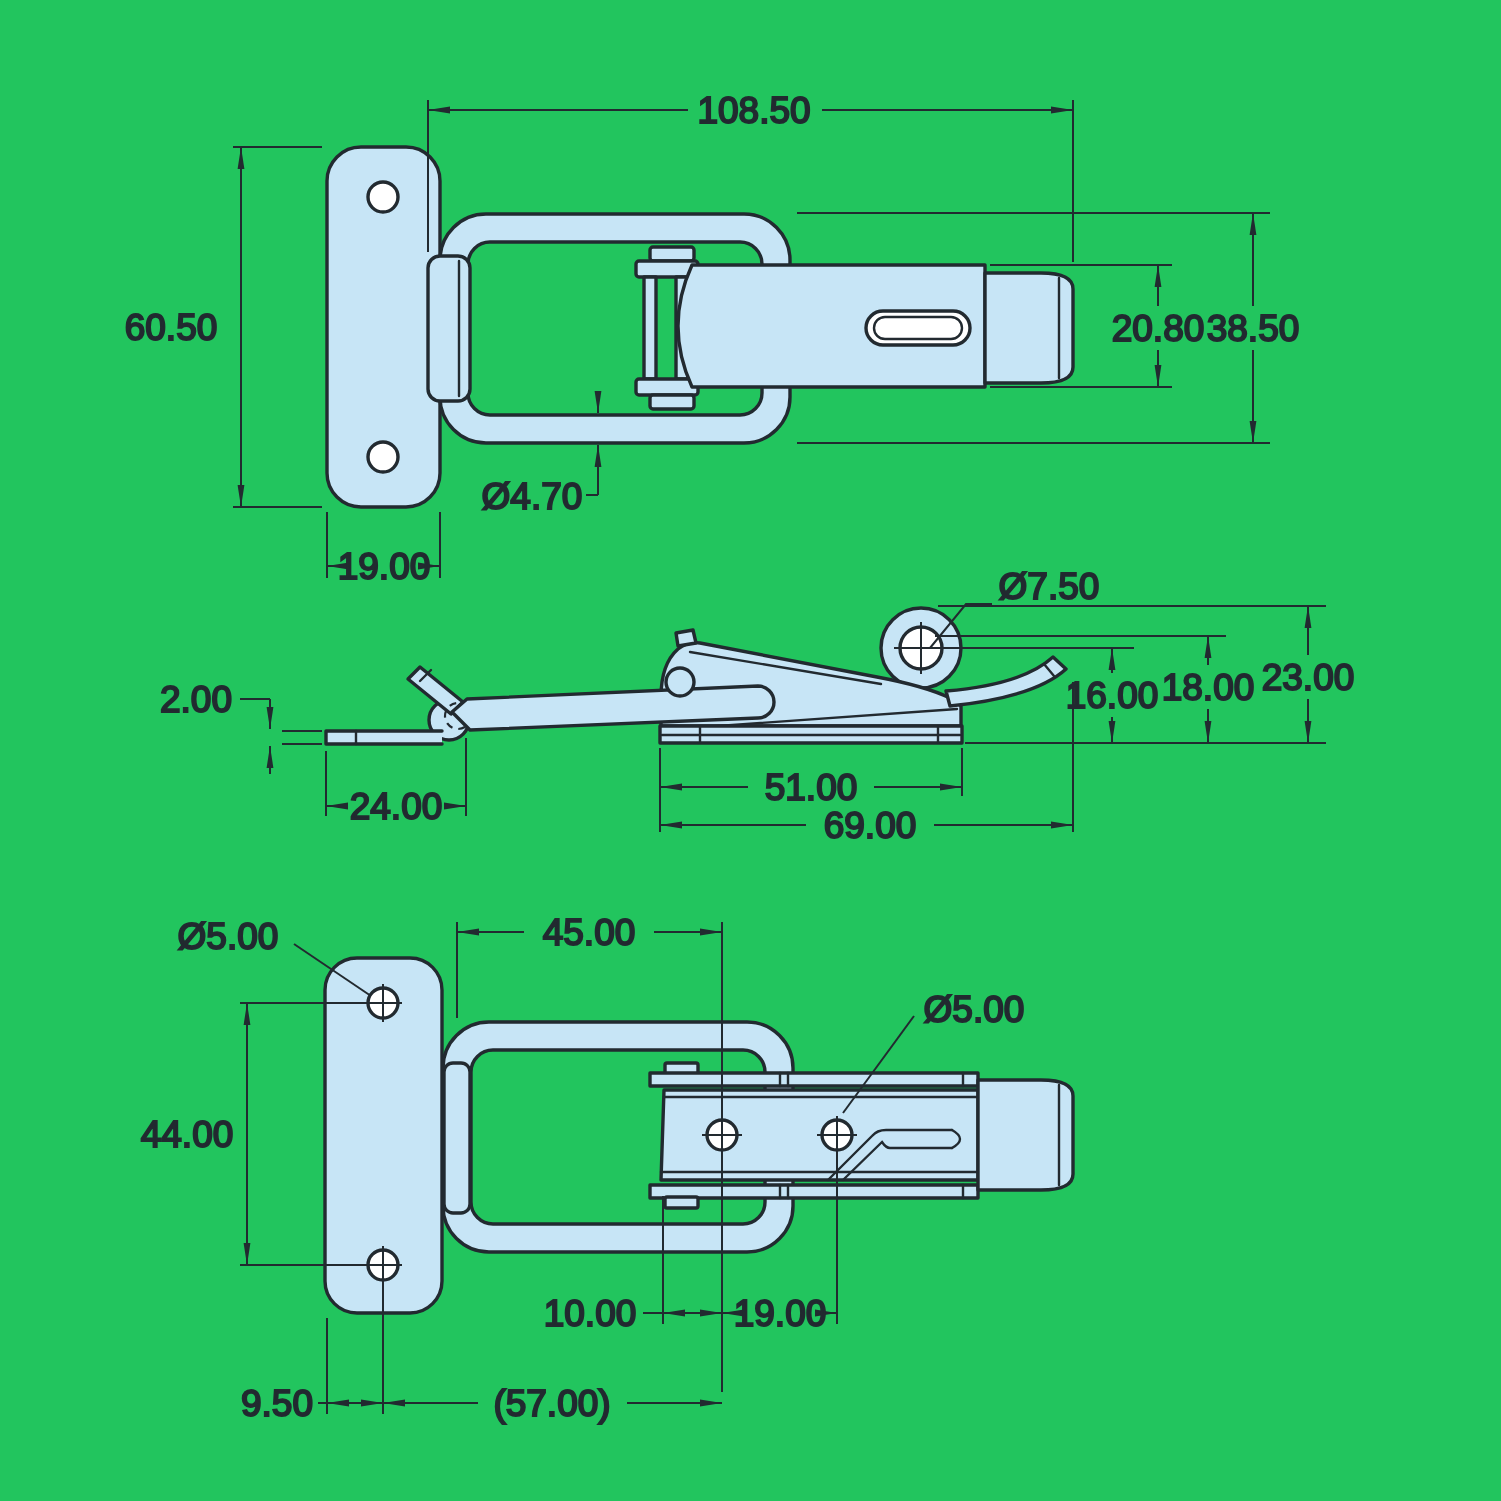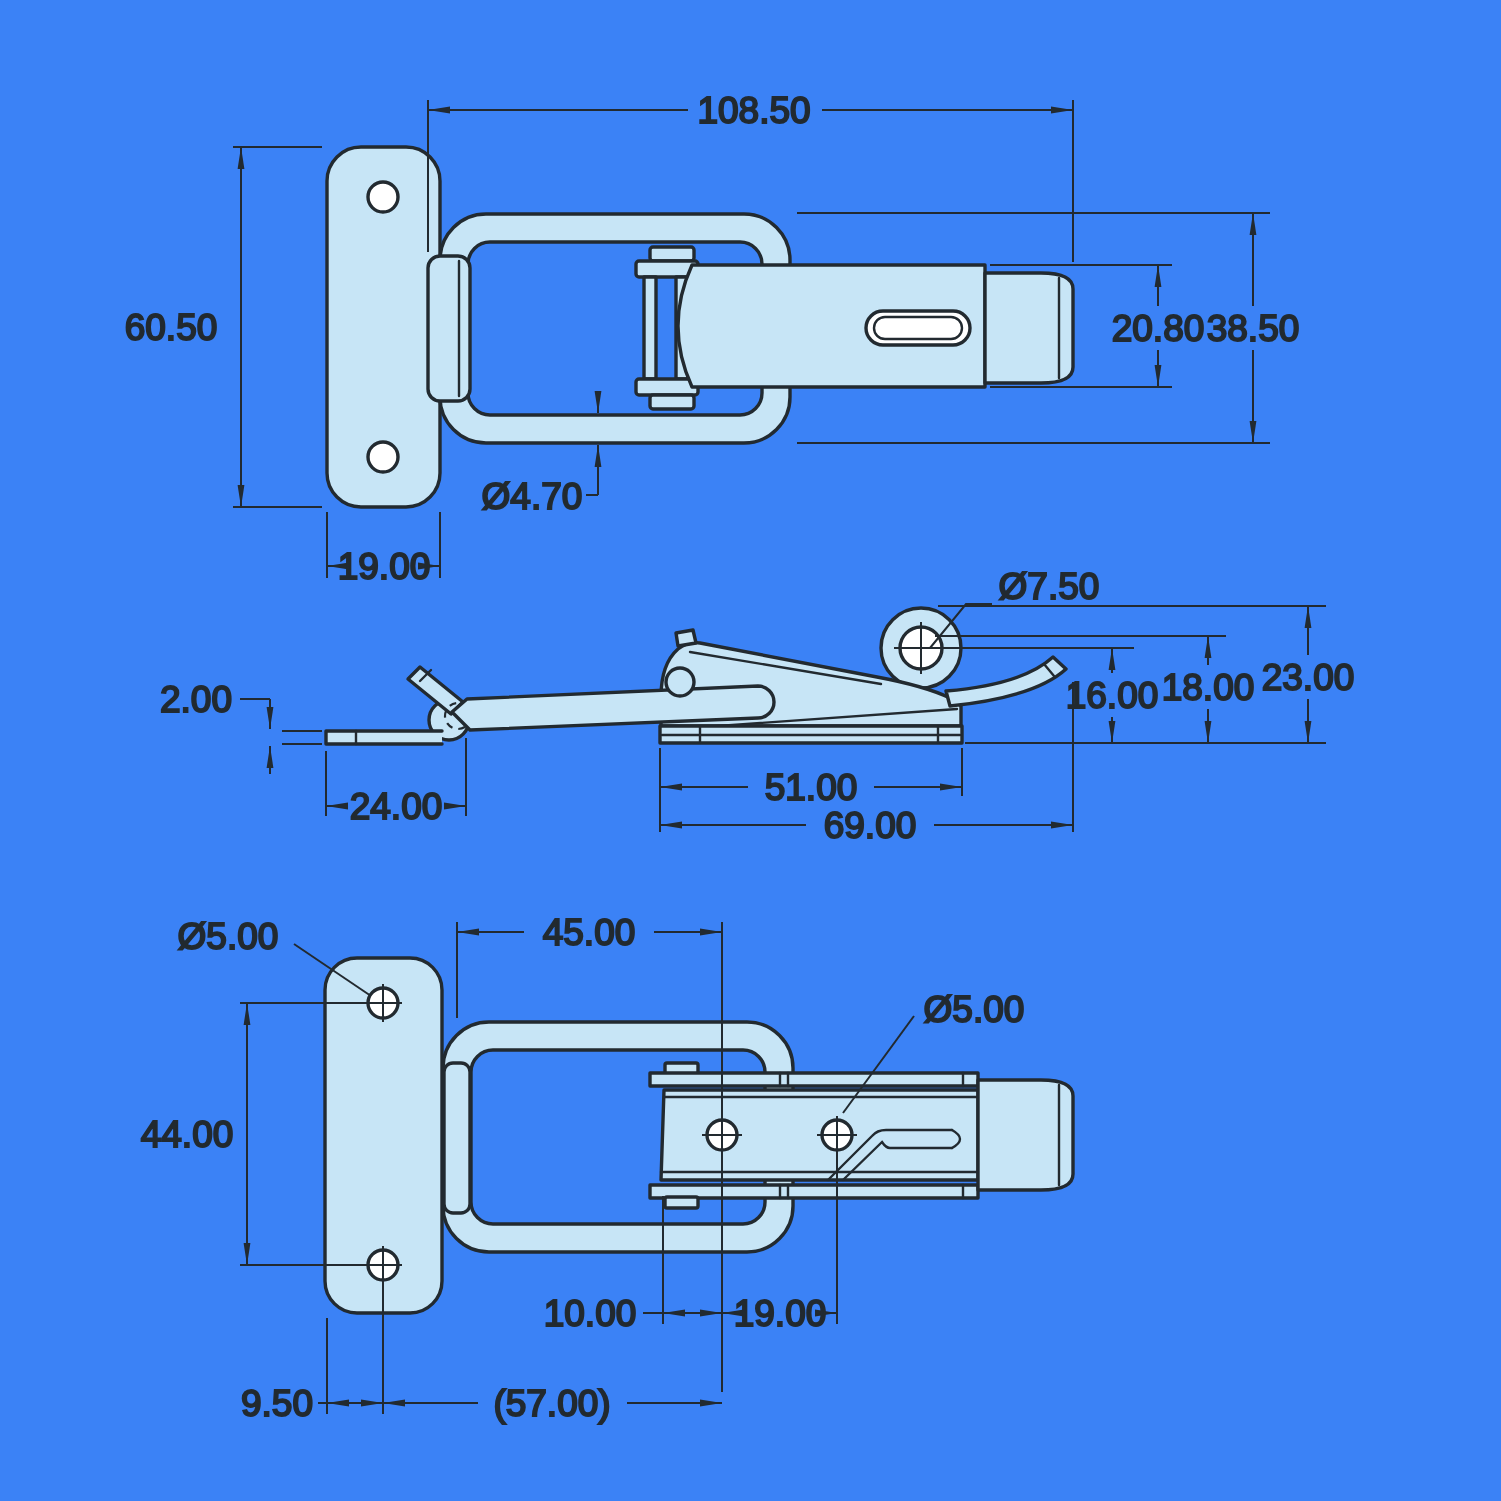--- a/index.html
+++ b/index.html
@@ -1,16 +1,16 @@
 <!DOCTYPE html>
 <html><head>
 <meta charset="utf-8">
 <style>
   html,body{margin:0;padding:0;background:#ffffff;}
-  .stage{width:1501px;height:1501px;position:relative;background:#3b82f6;}
+  .stage{width:1501px;height:1501px;position:relative;background:#22c55e;}
   svg{display:block;}
   .part{fill:#c7e5f6;stroke:#222a30;stroke-width:3.4;stroke-linejoin:round;stroke-linecap:round;}
   .part-open{fill:#c7e5f6;stroke:#222a30;stroke-width:3.4;stroke-linejoin:round;stroke-linecap:round;}
   .hole{fill:#ffffff;stroke:#222a30;stroke-width:3.4;}
   .detail{fill:none;stroke:#222a30;stroke-width:2.4;stroke-linecap:round;}
   .dashed{fill:none;stroke:#222a30;stroke-width:2.2;stroke-dasharray:7 6;}
   .dim{fill:none;stroke:#222a30;stroke-width:2;}
   .dimtext{font-family:"Liberation Sans","DejaVu Sans",sans-serif;font-size:37px;fill:#222a30;text-anchor:middle;}
 </style>
 </head>

